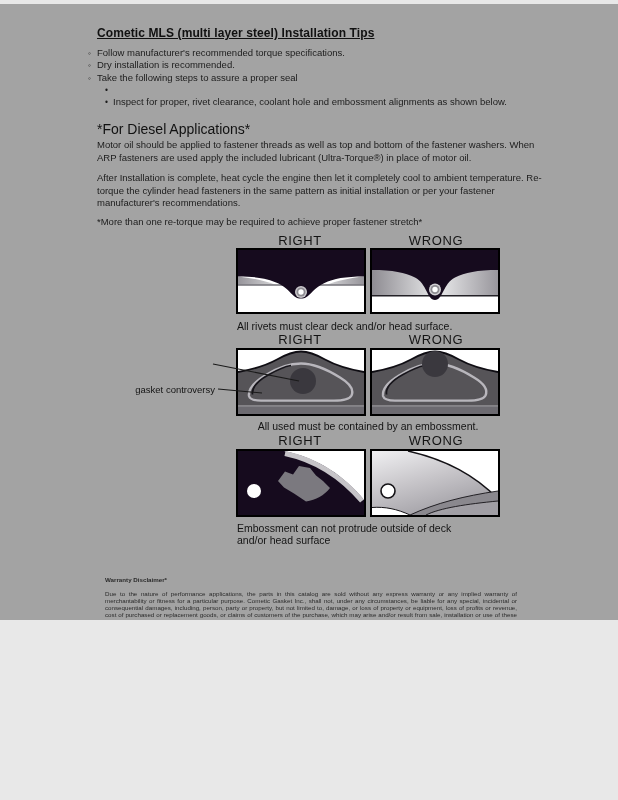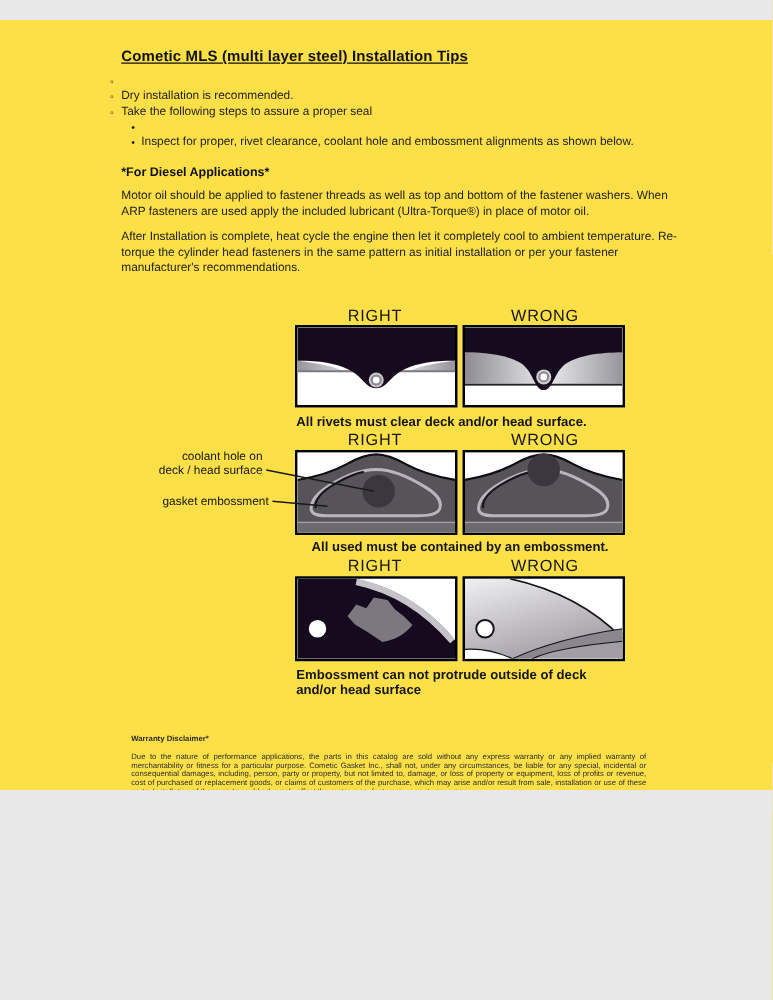--- a/index.html
+++ b/index.html
@@ -1,45 +1,45 @@
 <!DOCTYPE html>
 <html><head>
 <meta charset="utf-8">
 <style>
   * { margin:0; padding:0; box-sizing:border-box; }
   html,body { background:#e8e8e8; }
   .page {
-    position:relative; width:618px; height:616px; margin:16px auto;
-    background:#fde047; overflow:hidden;
+    position:relative; width:618px; height:616px; margin:4px auto;
+    background:#a3a3a3; overflow:hidden;
     font-family:"Liberation Sans", sans-serif; color:#1c1c1c;
   }
   .abs { position:absolute; }
   .pre { white-space:pre-line; }
 
   .title {
     left:97px; top:22px; font-size:12px; font-weight:bold;
     text-decoration:underline; letter-spacing:0.1px; color:#111;
   }
   .bullets { left:88px; top:43px; width:470px; font-size:9.5px; line-height:12.3px; }
   .b-line { display:flex; }
   .b-line .mk { width:9px; flex:0 0 9px; text-align:left; font-size:8.5px; }
   .b-line.lvl2 { padding-left:17px; }
   .b-line.lvl2 .mk { width:8px; flex:0 0 8px; }
 
-  .diesel-h { left:97px; top:117px; font-size:10px; font-weight:bold; color:#111; }
+  .diesel-h { left:97px; top:117px; font-size:14px; font-weight:normal; color:#111; }
   .dp { left:97px; width:457px; font-size:9.5px; line-height:12.6px; }
   .dp1 { top:135px; }
   .dp2 { top:168px; }
   .dp3 { top:212px; }
 
   .hdr-row { left:236px; width:264px; display:flex; gap:8px; }
   .hdr-row span { width:130px; text-align:center; font-size:13px; letter-spacing:0.6px; color:#141414; }
   .figs { left:236px; display:flex; gap:4px; }
   .fig { border:2px solid #000; background:#fff; font-size:0; line-height:0; }
-  .cap { font-size:10.5px; color:#141414;font-weight:bold; }
+  .cap { font-size:10.5px; color:#141414; }
 
   .r1h { top:229px; } .r1f { top:244px; } .cap1 { left:237px; top:316px; }
   .r2h { top:328px; } .r2f { top:344px; } .cap2 { left:236px; top:416px; width:264px; text-align:center; }
   .r3h { top:429px; } .r3f { top:445px; } .cap3 { left:237px; top:518px; line-height:12px; }
 
   .ann { font-size:9.5px; line-height:11px; text-align:right; color:#141414; }
   .ann1 { left:100px; top:344px; width:110px; }
   .ann2 { left:100px; top:380px; width:115px; }
   .leaders { left:205px; top:352px; z-index:5; }
 
@@ -51,20 +51,21 @@
 </head>
 <body>
 
 <div class="page">
 
   <div class="abs title">Cometic MLS (multi layer steel) Installation Tips</div>
 
   <div class="abs bullets">
     <div class="b-line">
       <span class="mk">◦</span>
+      <span>Follow manufacturer's recommended torque specifications.</span>
     </div>
     <div class="b-line">
       <span class="mk">◦</span>
       <span>Dry installation is recommended.</span>
     </div>
     <div class="b-line">
       <span class="mk">◦</span>
       <span>Take the following steps to assure a proper seal</span>
     </div>
     <div class="b-line lvl2">
@@ -72,20 +73,21 @@
     </div>
     <div class="b-line lvl2">
       <span class="mk">•</span>
       <span>Inspect for proper, rivet clearance, coolant hole and embossment alignments as shown below.</span>
     </div>
   </div>
 
   <div class="abs diesel-h">*For Diesel Applications*</div>
   <div class="abs dp dp2">After Installation is complete, heat cycle the engine then let it completely cool to ambient temperature. Re-torque the cylinder head fasteners in the same pattern as initial installation or per your fastener manufacturer's recommendations.</div>
   <div class="abs dp dp1">Motor oil should be applied to fastener threads as well as top and bottom of the fastener washers. When ARP fasteners are used apply the included lubricant (Ultra-Torque®) in place of motor oil.</div>
+  <div class="abs dp dp3">*More than one re-torque may be required to achieve proper fastener stretch*</div>
 
   <div class="abs hdr-row r1h">
     <span>RIGHT</span>
     <span>WRONG</span>
   </div>
   <div class="abs figs r1f">
     <div class="fig">
       <svg width="126" height="62" viewBox="0 0 126 62" xmlns="http://www.w3.org/2000/svg">
         <defs>
           <linearGradient id="r1wl" x1="0" y1="0" x2="1" y2="0">
@@ -130,23 +132,21 @@
         </g>
       </svg>
     </div>
   </div>
   <div class="abs cap cap1">All rivets must clear deck and/or head surface.</div>
 
   <div class="abs hdr-row r2h">
     <span>RIGHT</span>
     <span>WRONG</span>
   </div>
-  <div class="abs ann ann1 pre">coolant hole on
-deck / head surface</div>
-  <div class="abs ann ann2">gasket embossment</div>
+  <div class="abs ann ann2">gasket controversy</div>
   <svg class="abs leaders" width="100" height="42" viewBox="0 0 100 42" xmlns="http://www.w3.org/2000/svg">
     <line x1="8" y1="8" x2="94" y2="25" stroke="#1a1a1a" stroke-width="1.1"></line>
     <line x1="13" y1="33" x2="57" y2="37" stroke="#1a1a1a" stroke-width="1.1"></line>
   </svg>
   <div class="abs figs r2f">
     <div class="fig">
       <svg width="126" height="64" viewBox="0 0 126 64" xmlns="http://www.w3.org/2000/svg">
         <rect width="126" height="64" fill="#ffffff"></rect>
         <path d="M0,22 C17,19 29,15 39,9.5 C47,5 55,1.5 63,1.5 C71,1.5 79,5 87,9.5 C97,15 109,19 126,22 L126,64 H0 Z" fill="#565458"></path>
         <path d="M0,22 C17,19 29,15 39,9.5 C47,5 55,1.5 63,1.5 C71,1.5 79,5 87,9.5 C97,15 109,19 126,22" stroke="#0f0d13" stroke-width="1.8" fill="none"></path>

